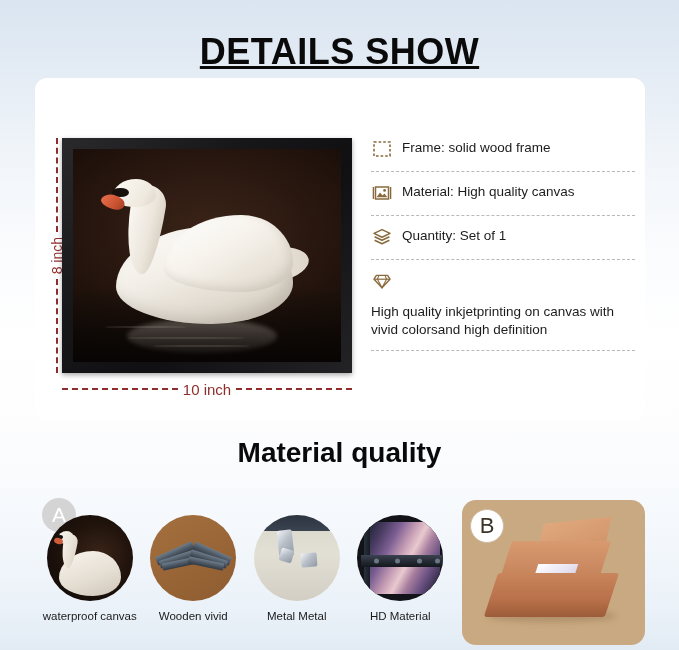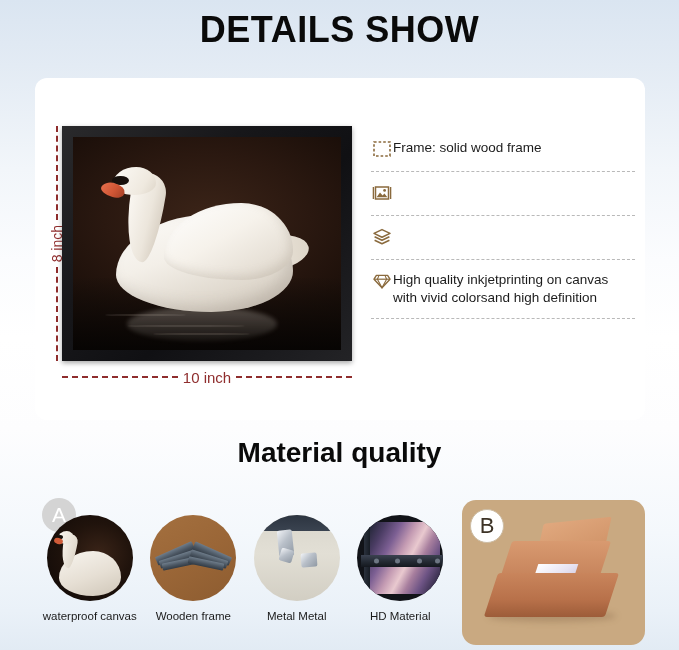--- a/index.html
+++ b/index.html
@@ -11,40 +11,41 @@
     overflow: hidden;
   }
 
   
   .page-title {
     text-align: center;
     font-size: 36px;
     font-weight: bold;
     letter-spacing: 0.5px;
     color: #0a0a0a;
-    padding-top: 8px;
+    padding-top: 30px;
     line-height: 1.2;
+    text-decoration: underline;
   }
 
   
   .detail-card {
     position: absolute;
     left: 35px;
     top: 78px;
     width: 610px;
     height: 342px;
     background: #ffffff;
     border-radius: 12px;
   }
 
   
   .artwork-zone {
     position: absolute;
     left: 0px;
-    top: 0px;
+    top: 12px;
     width: 330px;
     height: 342px;
   }
   .frame-outer {
     position: absolute;
     left: 27px;
     top: 48px;
     width: 290px;
     height: 235px;
     background: linear-gradient(135deg, #2a2a2c 0%, #17171a 35%, #101013 60%, #232326 100%);
@@ -200,25 +201,26 @@
   
   .spec-list {
     position: absolute;
     left: 336px;
     top: 50px;
     width: 264px;
   }
   .spec-row {
     display: flex;
     align-items: flex-start;
+    gap: 9px;
     padding: 9px 0 11px 0;
     border-bottom: 1px dashed #b9b9b9;
     min-height: 42px;
   }
-  .spec-row:last-child { border-bottom: 1px dashed #b9b9b9; }
+  .spec-row:last-child { border-bottom: 1px dashed #b9b9b9; flex-direction: column; }
   .spec-icon {
     width: 22px;
     height: 22px;
     flex: 0 0 22px;
     display: flex;
     align-items: center;
     justify-content: center;
     margin-top: 1px;
   }
   .spec-text {
@@ -508,30 +510,32 @@
     <div class="spec-row">
       <span class="spec-icon">
         <svg width="20" height="20" viewBox="0 0 20 20">
           <rect x="3.5" y="4" width="13" height="12" fill="none" stroke="#8a6a3d" stroke-width="1.5"></rect>
           <path d="M4.6 14.2 L8 9.6 L10.6 12.6 L12.4 10.4 L15.4 14.2 Z" fill="#8a6a3d"></path>
           <circle cx="12.6" cy="7.4" r="1.4" fill="#8a6a3d"></circle>
           <line x1="1.4" y1="4" x2="1.4" y2="16" stroke="#8a6a3d" stroke-width="1.4"></line>
           <line x1="18.6" y1="4" x2="18.6" y2="16" stroke="#8a6a3d" stroke-width="1.4"></line>
         </svg>
       </span>
+      <span class="spec-text">Material: High quality canvas</span>
     </div>
 
     <div class="spec-row">
       <span class="spec-icon">
         <svg width="20" height="20" viewBox="0 0 20 20">
           <path d="M10 2.6 L18 6.4 L10 10.2 L2 6.4 Z" fill="none" stroke="#8a6a3d" stroke-width="1.5" stroke-linejoin="round"></path>
           <path d="M2.6 9.8 L10 13.3 L17.4 9.8" fill="none" stroke="#8a6a3d" stroke-width="1.5" stroke-linejoin="round"></path>
           <path d="M2.6 13.2 L10 16.7 L17.4 13.2" fill="none" stroke="#8a6a3d" stroke-width="1.5" stroke-linejoin="round"></path>
         </svg>
       </span>
+      <span class="spec-text">Quantity: Set of 1</span>
     </div>
 
     <div class="spec-row">
       <span class="spec-icon">
         <svg width="20" height="20" viewBox="0 0 20 20">
           <path d="M4.4 4.4 H15.6 L18 8.2 L10 16.8 L2 8.2 Z" fill="none" stroke="#8a6a3d" stroke-width="1.4" stroke-linejoin="round"></path>
           <path d="M2 8.2 H18" stroke="#8a6a3d" stroke-width="1.2"></path>
           <path d="M7 4.4 L5.4 8.2 L10 16.8 L14.6 8.2 L13 4.4" fill="none" stroke="#8a6a3d" stroke-width="1.1"></path>
         </svg>
       </span>
@@ -560,21 +564,21 @@
 
   <div class="material-item">
     <div class="thumb thumb-wood">
       <div class="wf-strip" style="left:6%;  top:40%; width:46%; height:9px; transform:rotate(-24deg);"></div>
       <div class="wf-strip" style="left:10%; top:46%; width:44%; height:8px; transform:rotate(-18deg);"></div>
       <div class="wf-strip" style="left:14%; top:52%; width:42%; height:7px; transform:rotate(-12deg);"></div>
       <div class="wf-strip" style="right:6%;  top:40%; width:46%; height:9px; transform:rotate(24deg);"></div>
       <div class="wf-strip" style="right:10%; top:46%; width:44%; height:8px; transform:rotate(18deg);"></div>
       <div class="wf-strip" style="right:14%; top:52%; width:42%; height:7px; transform:rotate(12deg);"></div>
     </div>
-    <div class="material-label">Wooden frame</div>
+    <div class="material-label">Wooden vivid</div>
   </div>
 
   <div class="material-item">
     <div class="thumb thumb-hook">
       <div class="mh-band"></div>
       <div class="mh-hook" style="left:28%; top:18%; width:15px; height:26px; transform:rotate(-6deg);"></div>
       <div class="mh-hook" style="left:30%; top:40%; width:13px; height:13px; transform:rotate(16deg);"></div>
       <div class="mh-hook" style="left:55%; top:44%; width:16px; height:14px; transform:rotate(-4deg);"></div>
     </div>
     <div class="material-label">Metal Metal</div>

